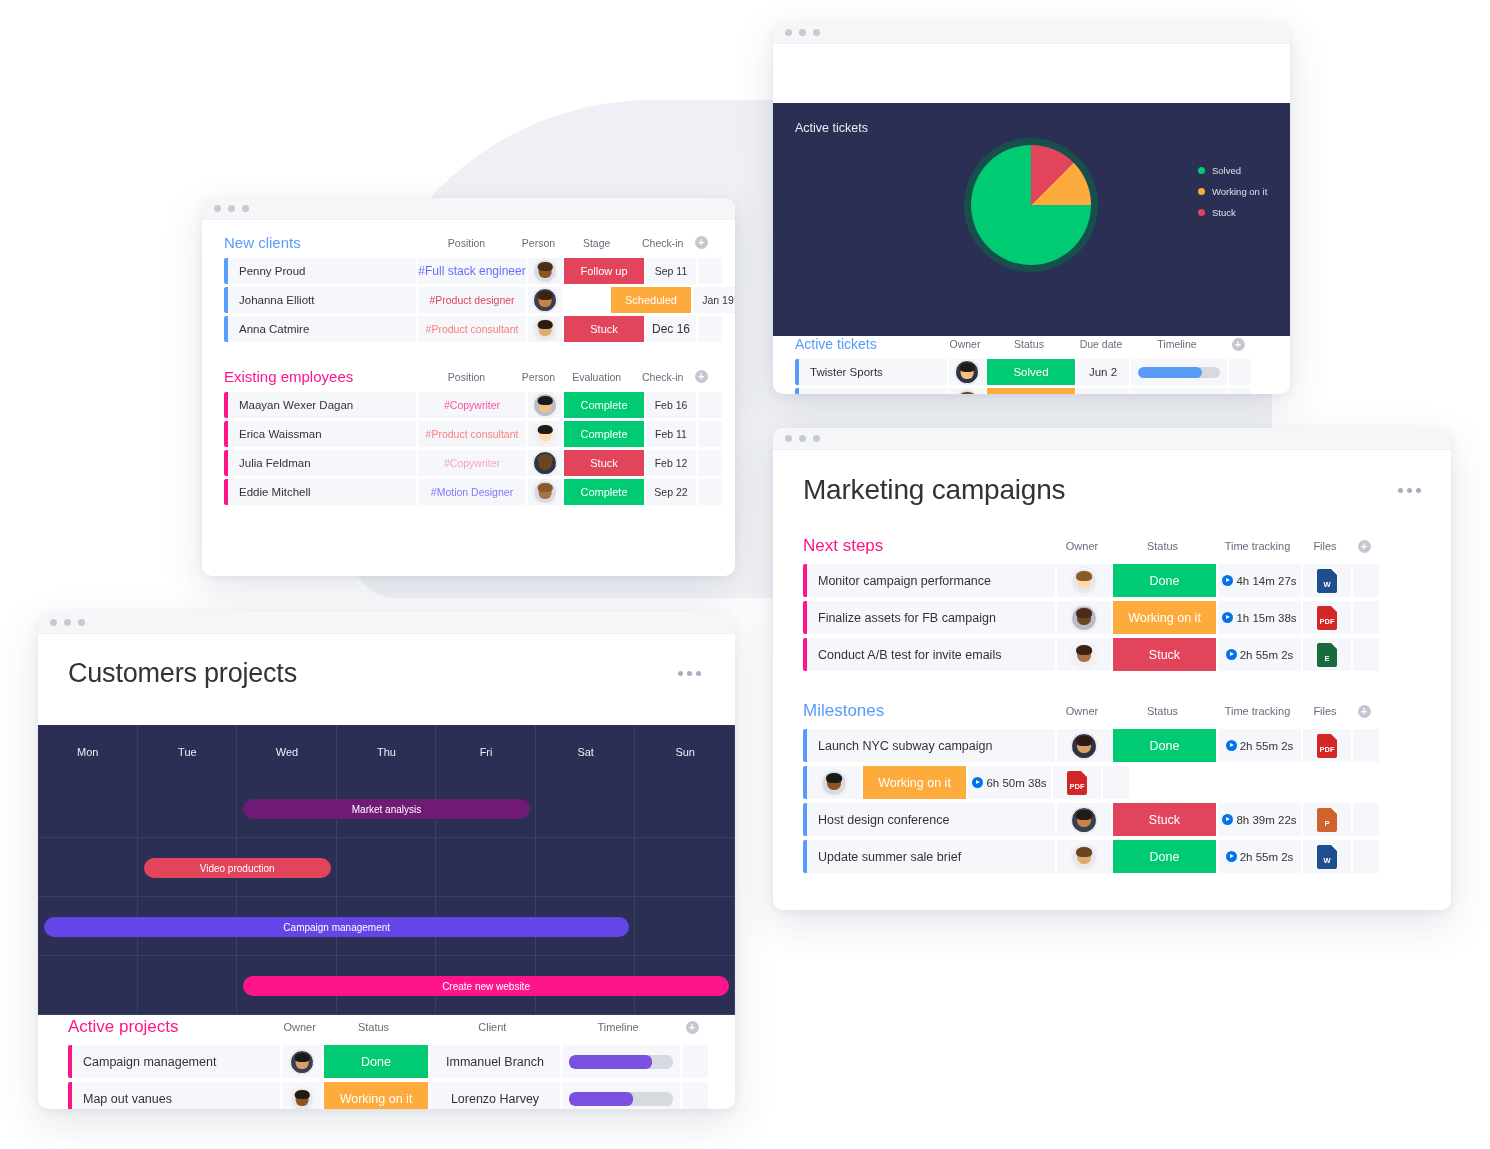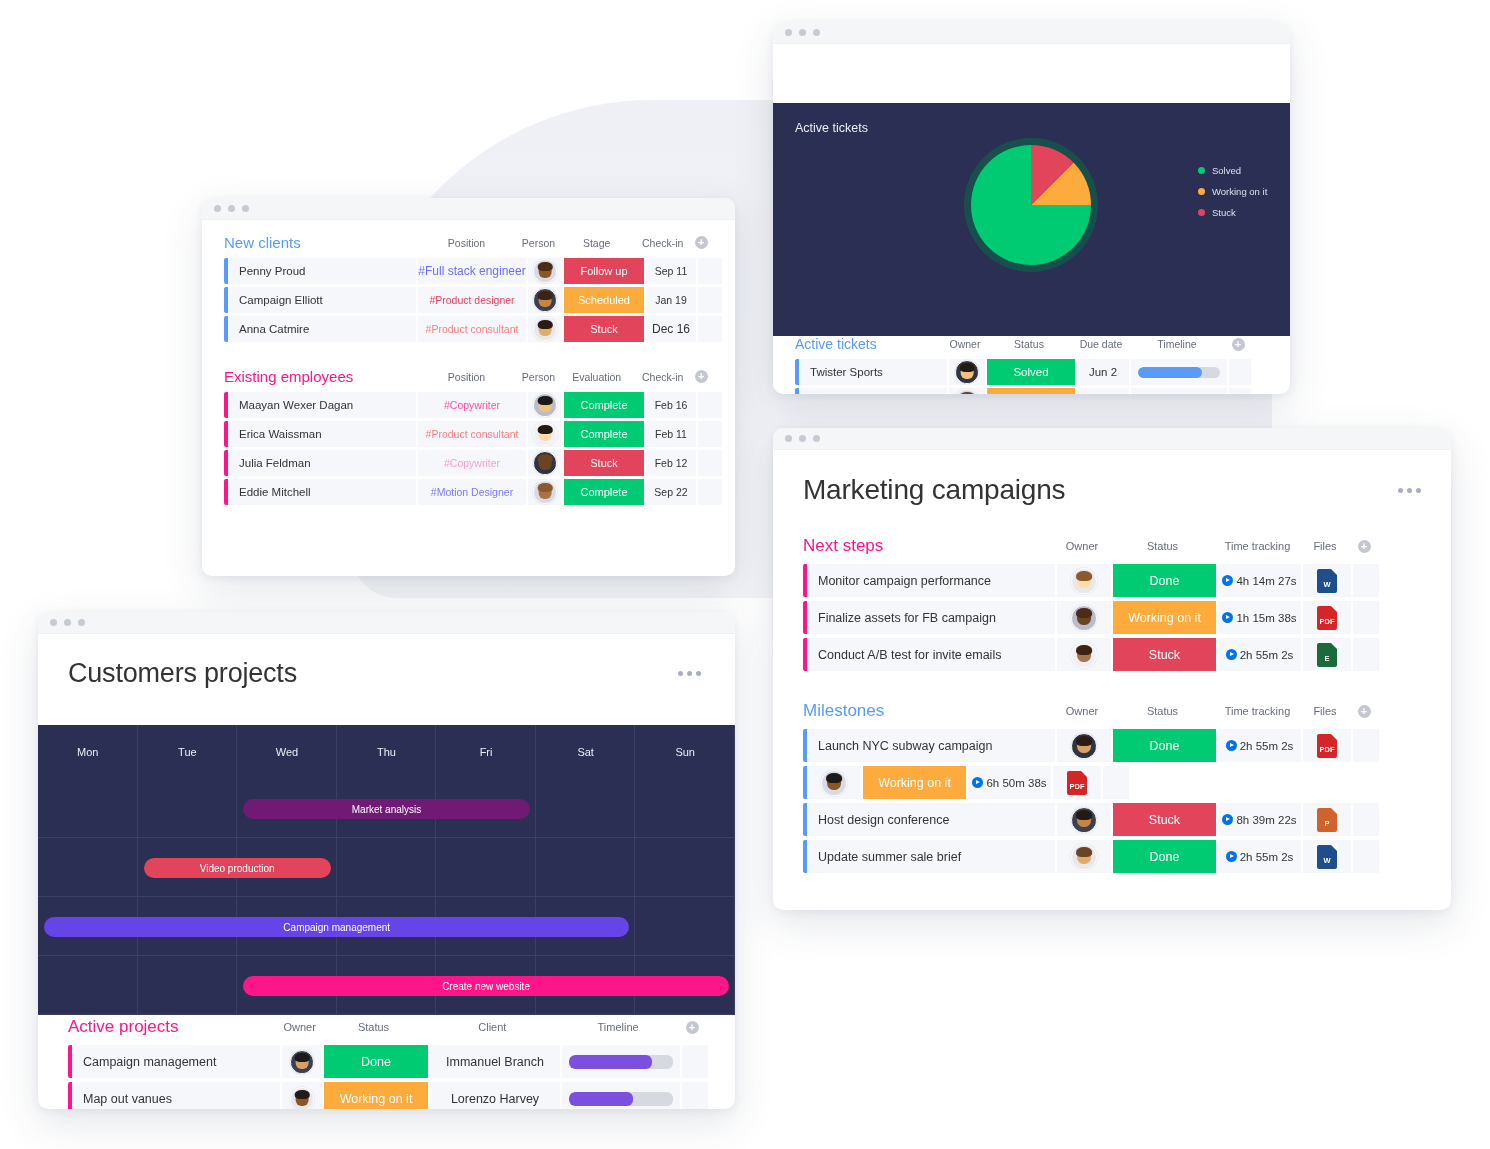--- a/index.html
+++ b/index.html
@@ -217,30 +217,30 @@
                 <span style="position:absolute;left:50%;top:20%;width:58%;height:62%;transform:translateX(-50%);background:#8d5524;border-radius:48% 48% 44% 44%;"></span>
                 <span style="position:absolute;left:50%;top:11%;width:66%;height:40%;transform:translateX(-50%);background:#4a2c17;border-radius:50% 50% 36% 36%;"></span>
               </span>
             </div>
             <div class="cell status st-stuck" style="width: 80px; height: 26px; font-size: 11px;">Follow up</div>
             <div class="cell" style="width: 50px; height: 26px; font-size: 10.5px;">Sep 11</div>
             <div class="cell" style="width: 24px; height: 26px;"></div>
           </div>
           <div class="row">
             <div class="rowbar" style="background: rgb(87, 155, 252);"></div>
-            <div class="cell name" style="width: 188px; height: 26px;">Campaign Elliott</div>
+            <div class="cell name" style="width: 188px; height: 26px;">Johanna Elliott</div>
             <div class="cell" style="width: 108px; height: 26px; color: rgb(226, 68, 92); font-size: 10.5px;">#Product designer</div>
             <div class="cell" style="width: 34px; height: 26px;">
               <span class="avatar" style="position: relative; overflow: hidden; background: rgb(58, 63, 82);">
                 <span style="position:absolute;left:50%;top:52%;width:150%;height:85%;transform:translateX(-50%);background:#3a3f52;border-radius:50% 50% 0 0;"></span>
                 <span style="position:absolute;left:50%;top:20%;width:58%;height:62%;transform:translateX(-50%);background:#c68642;border-radius:48% 48% 44% 44%;"></span>
                 <span style="position:absolute;left:50%;top:11%;width:66%;height:40%;transform:translateX(-50%);background:#3d2314;border-radius:50% 50% 36% 36%;"></span>
               </span>
             </div>
-            <div class="cell status st-work" style="width: 80px; height: 26px; font-size: 11px;">Scheduled</div>
+            <div class="cell status st-work" style="width: 80px; height: 26px; font-size: 11px; margin-left: 47px;">Scheduled</div>
             <div class="cell" style="width: 50px; height: 26px; font-size: 10.5px;">Jan 19</div>
             <div class="cell" style="width: 24px; height: 26px;"></div>
           </div>
           <div class="row">
             <div class="rowbar" style="background: rgb(87, 155, 252);"></div>
             <div class="cell name" style="width: 188px; height: 26px;">Anna Catmire</div>
             <div class="cell" style="width: 108px; height: 26px; color: rgb(251, 126, 126); font-size: 10.5px;">#Product consultant</div>
             <div class="cell" style="width: 34px; height: 26px;">
               <span class="avatar" style="position: relative; overflow: hidden; background: rgb(232, 232, 236);">
                 <span style="position:absolute;left:50%;top:52%;width:150%;height:85%;transform:translateX(-50%);background:#e8e8ec;border-radius:50% 50% 0 0;"></span>

